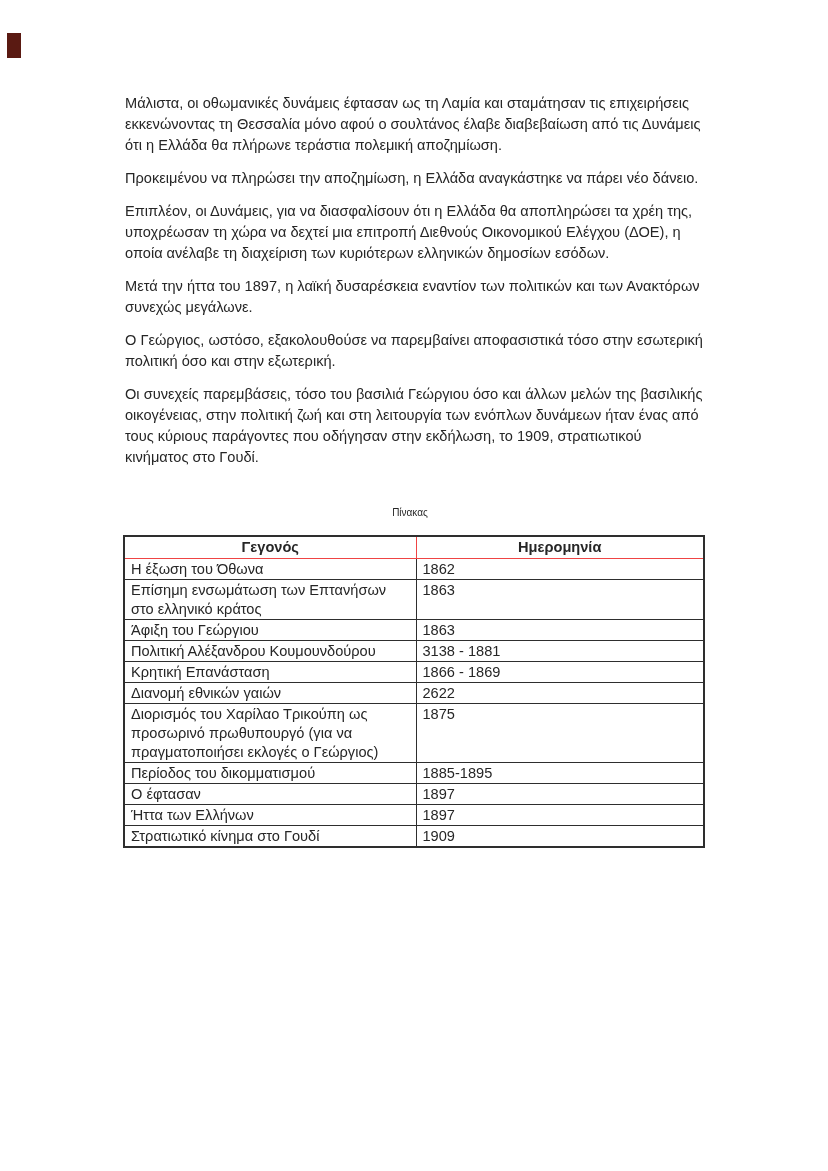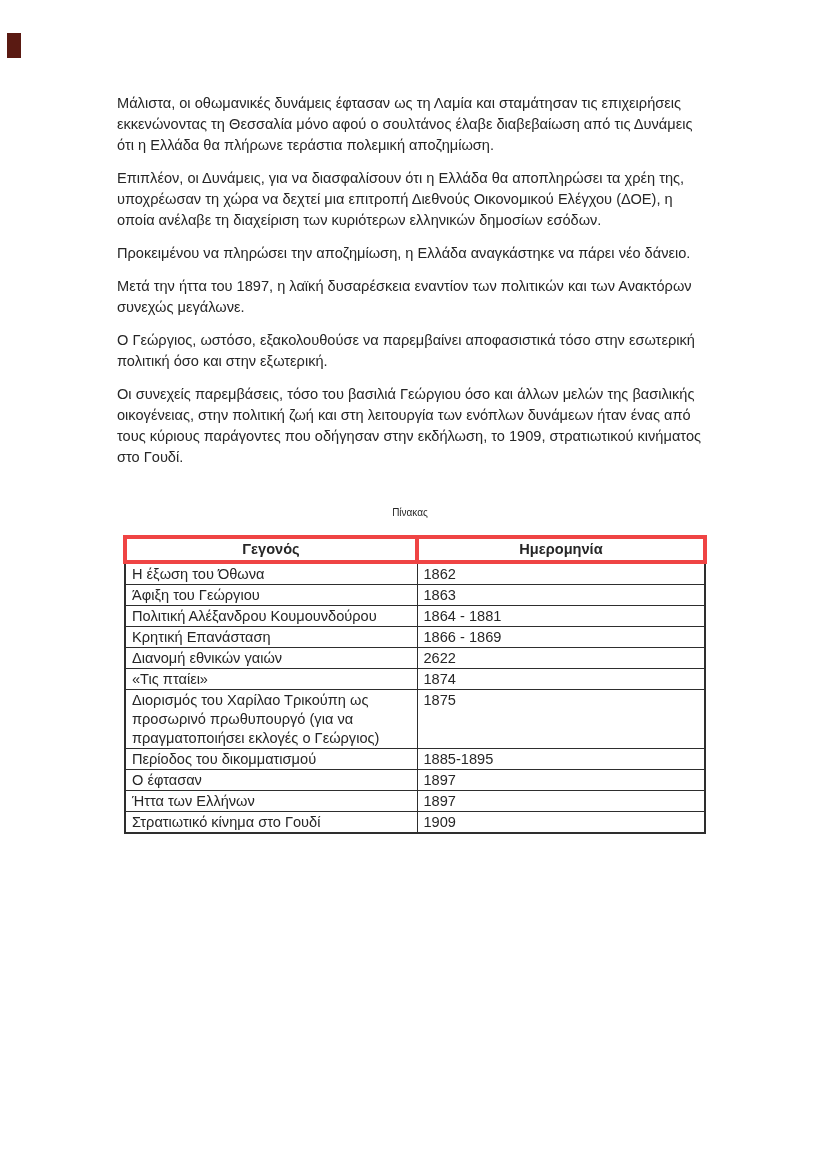--- a/index.html
+++ b/index.html
@@ -22,39 +22,39 @@
   }
   .content {
     position: absolute;
     left: 117px;
     top: 93px;
     width: 586px;
     font-size: 14.6px;
     line-height: 21px;
   }
   p.para {
-    margin: 0 0 12px 0;
+    margin: 0 0 12px 8px;
     padding: 0;
   }
   .table-title {
     text-align: center;
     margin: 34px 0 12px 0;
     font-size: 10px;
   }
   table.events {
     border-collapse: collapse;
     width: 580px;
     margin-left: 6px;
     border: 2px solid #2e2e2e;
     table-layout: fixed;
   }
   table.events col.c1 { width: 292px; }
   table.events col.c2 { width: 288px; }
   table.events th {
-    border: 4px solid #ef4444;
+    border: 1px solid #ef4444;
     font-weight: bold;
     text-align: center;
     font-size: 14.6px;
     line-height: 19px;
     padding: 1px 4px;
   }
   table.events td {
     border: 1px solid #2e2e2e;
     font-size: 14.6px;
     line-height: 19px;
@@ -65,22 +65,22 @@
   }
 </style>
 </head>
 <body>
 
 <div class="page">
   <div class="corner-mark"></div>
   <div class="content">
     <div id="paragraphs">
         <p class="para">Μάλιστα, οι οθωμανικές δυνάμεις έφτασαν ως τη Λαμία και σταμάτησαν τις επιχειρήσεις εκκενώνοντας τη Θεσσαλία μόνο αφού ο σουλτάνος έλαβε διαβεβαίωση από τις Δυνάμεις ότι η Ελλάδα θα πλήρωνε τεράστια πολεμική αποζημίωση.</p>
+        <p class="para">Προκειμένου να πληρώσει την αποζημίωση, η Ελλάδα αναγκάστηκε να πάρει νέο δάνειο.</p>
         <p class="para">Επιπλέον, οι Δυνάμεις, για να διασφαλίσουν ότι η Ελλάδα θα αποπληρώσει τα χρέη της, υποχρέωσαν τη χώρα να δεχτεί μια επιτροπή Διεθνούς Οικονομικού Ελέγχου (ΔΟΕ), η οποία ανέλαβε τη διαχείριση των κυριότερων ελληνικών δημοσίων εσόδων.</p>
-        <p class="para">Προκειμένου να πληρώσει την αποζημίωση, η Ελλάδα αναγκάστηκε να πάρει νέο δάνειο.</p>
         <p class="para">Μετά την ήττα του 1897, η λαϊκή δυσαρέσκεια εναντίον των πολιτικών και των Ανακτόρων συνεχώς μεγάλωνε.</p>
         <p class="para">Ο Γεώργιος, ωστόσο, εξακολουθούσε να παρεμβαίνει αποφασιστικά τόσο στην εσωτερική πολιτική όσο και στην εξωτερική.</p>
         <p class="para">Οι συνεχείς παρεμβάσεις, τόσο του βασιλιά Γεώργιου όσο και άλλων μελών της βασιλικής οικογένειας, στην πολιτική ζωή και στη λειτουργία των ενόπλων δυνάμεων ήταν ένας από τους κύριους παράγοντες που οδήγησαν στην εκδήλωση, το 1909, στρατιωτικού κινήματος στο Γουδί.</p>
       </div>
     <div class="table-title">Πίνακας</div>
     <table class="events">
       <colgroup>
           <col class="c1">
           <col class="c2">
         </colgroup>
@@ -89,38 +89,38 @@
             <th>Γεγονός</th>
             <th>Ημερομηνία</th>
           </tr>
       </thead>
       <tbody id="tbody">
           <tr>
             <td>Η έξωση του Όθωνα</td>
             <td>1862</td>
           </tr>
           <tr>
+            <td>Επίσημη ενσωμάτωση των Επτανήσων στο ελληνικό κράτος</td>
+            <td>1863</td>
+          </tr>
+          <tr>
             <td>Άφιξη του Γεώργιου</td>
             <td>1863</td>
           </tr>
           <tr>
             <td>Πολιτική Αλέξανδρου Κουμουνδούρου</td>
-            <td>1864 - 1881</td>
+            <td>3138 - 1881</td>
           </tr>
           <tr>
             <td>Κρητική Επανάσταση</td>
             <td>1866 - 1869</td>
           </tr>
           <tr>
             <td>Διανομή εθνικών γαιών</td>
             <td>2622</td>
-          </tr>
-          <tr>
-            <td>«Τις πταίει»</td>
-            <td>1874</td>
           </tr>
           <tr>
             <td>Διορισμός του Χαρίλαο Τρικούπη ως προσωρινό πρωθυπουργό (για να πραγματοποιήσει εκλογές ο Γεώργιος)</td>
             <td>1875</td>
           </tr>
           <tr>
             <td>Περίοδος του δικομματισμού</td>
             <td>1885-1895</td>
           </tr>
           <tr>

